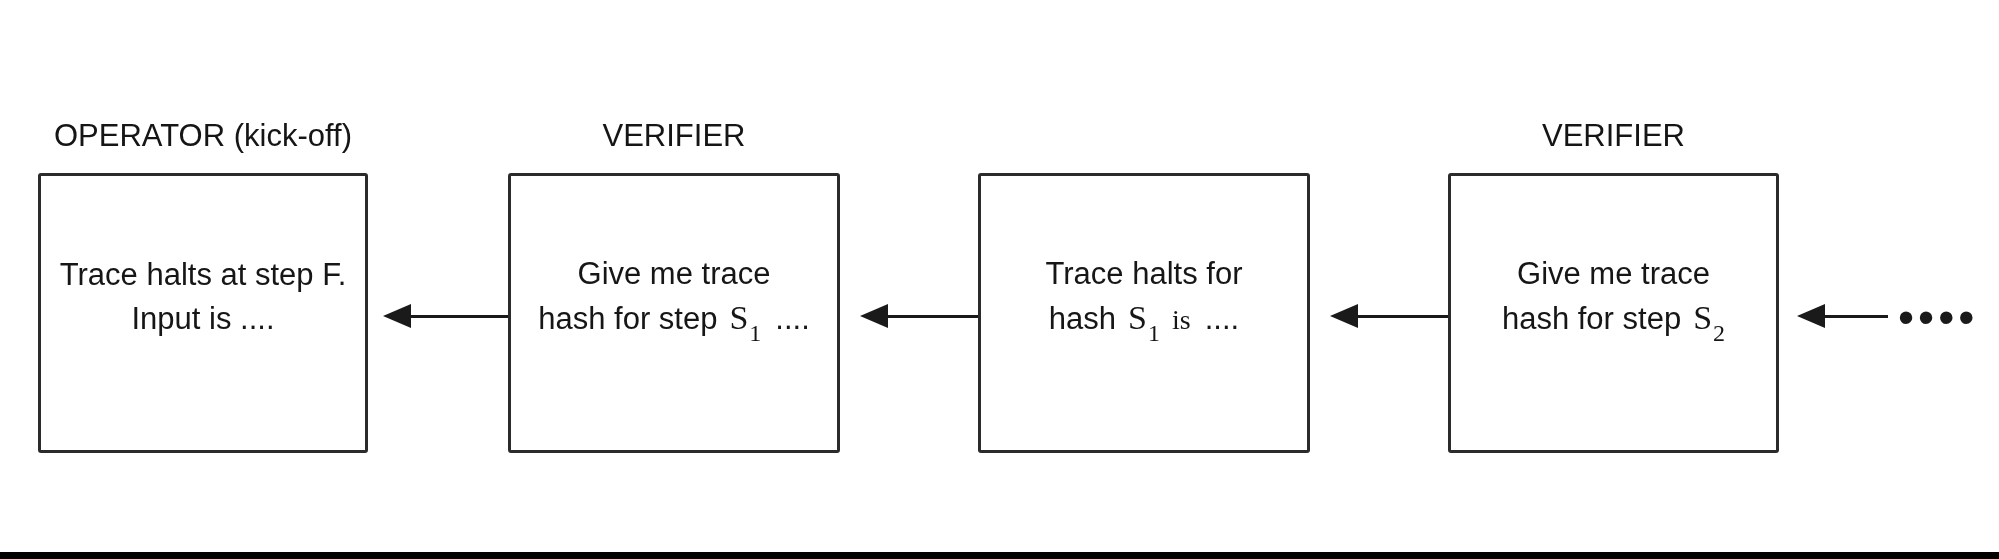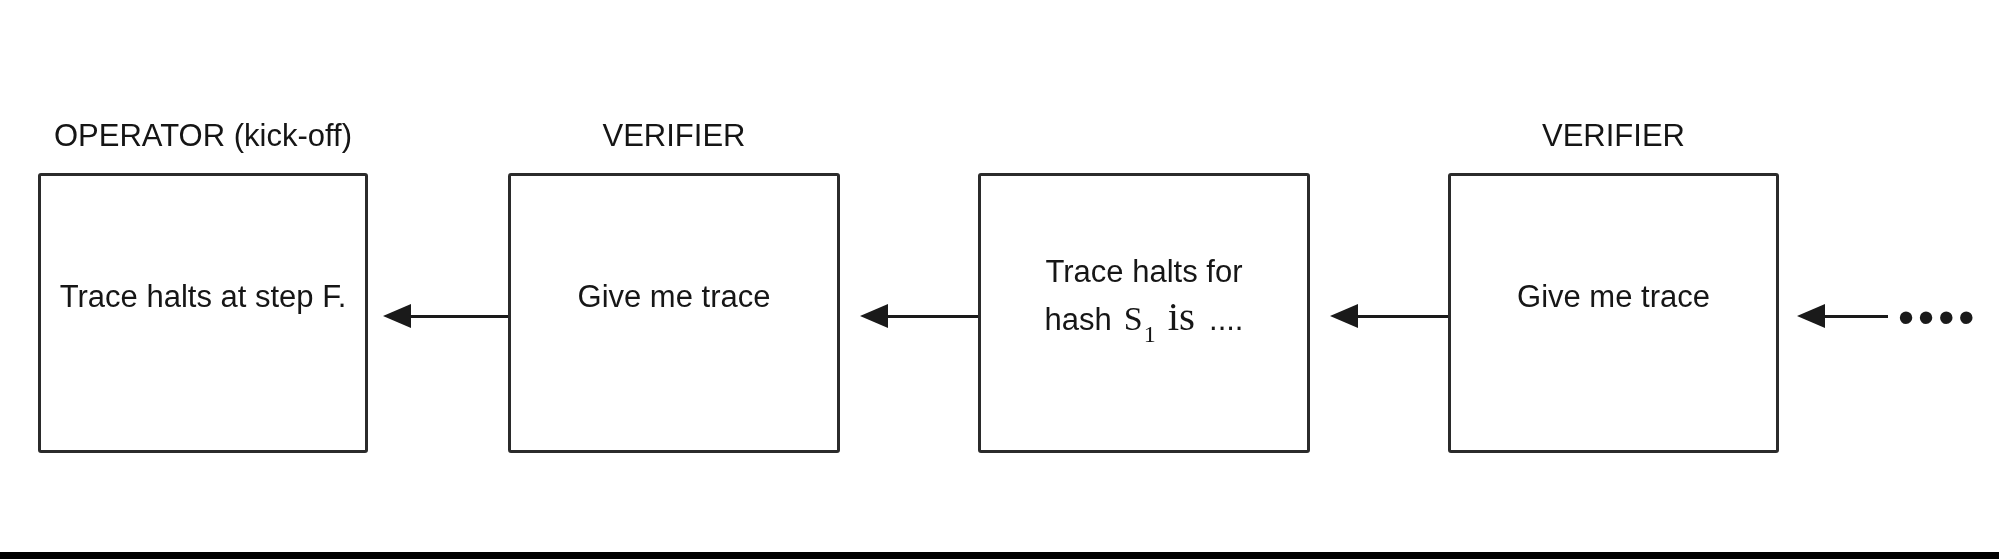--- a/index.html
+++ b/index.html
@@ -53,21 +53,21 @@
   }
   .sym-sub {
     font-family: "Liberation Serif", serif;
     font-size: 24px;
     position: relative;
     top: 12px;
     margin-left: 1px;
   }
   .serif-word {
     font-family: "Liberation Serif", serif;
-    font-size: 41px;
+    font-size: 28px;
     margin-left: 12px;
   }
   .dots-suffix {
     margin-left: 14px;
   }
   .arrow {
     position: absolute;
     top: 304px;
     height: 24px;
   }
@@ -120,43 +120,50 @@
 </style>
 </head>
 <body>
 
 <div class="canvas">
 
   <div class="role-label col1-x">OPERATOR (kick-off)</div>
   <div class="node col1-x">
     <div class="msg">
       <div>Trace halts at step F.</div>
+      <div>Input is ....</div>
     </div>
   </div>
 
   <div class="role-label col2-x">VERIFIER</div>
   <div class="node col2-x">
     <div class="msg">
       <div>Give me trace</div>
+      <div>
+        <span>hash for step</span><span class="sym-wrap">S</span><span class="sym-sub">1</span><span class="dots-suffix">....</span>
+      </div>
     </div>
   </div>
 
   <div class="node col3-x">
     <div class="msg">
       <div>Trace halts for</div>
       <div>
         <span>hash</span><span class="sym-wrap">S</span><span class="sym-sub">1</span><span class="serif-word">is</span><span class="dots-suffix">....</span>
       </div>
     </div>
   </div>
 
   <div class="role-label col4-x">VERIFIER</div>
   <div class="node col4-x">
     <div class="msg">
       <div>Give me trace</div>
+      <div>
+        <span>hash for step</span><span class="sym-wrap">S</span><span class="sym-sub">2</span>
+      </div>
     </div>
   </div>
 
   <div class="arrow arrow1">
     <div class="arrow-line"></div>
     <div class="arrow-head"></div>
   </div>
   <div class="arrow arrow2">
     <div class="arrow-line"></div>
     <div class="arrow-head"></div>

